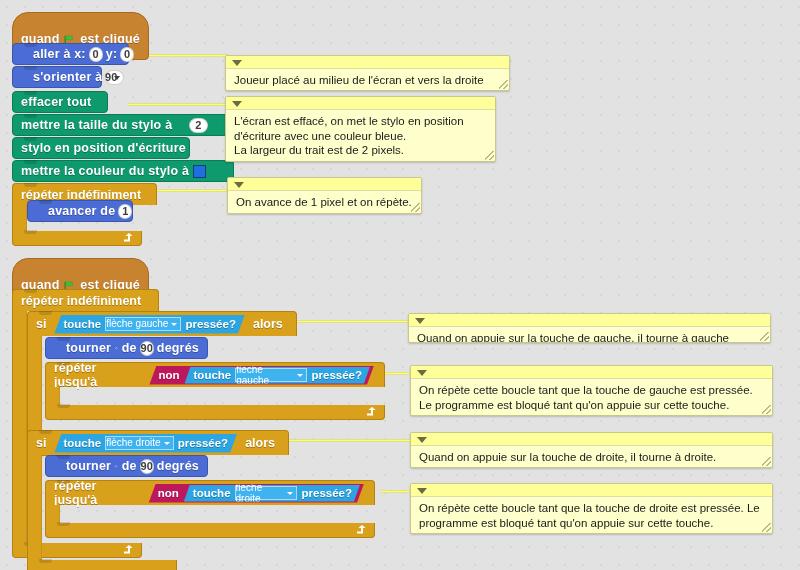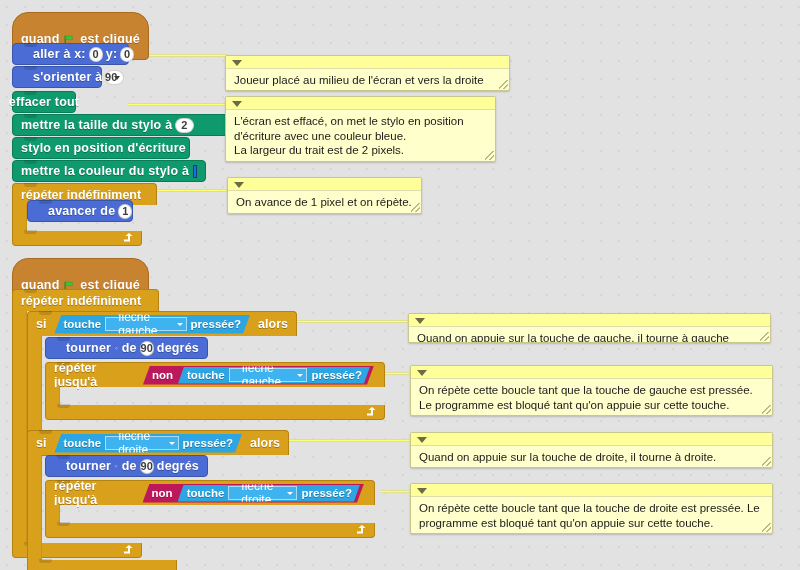--- a/index.html
+++ b/index.html
@@ -85,23 +85,23 @@
   .hexa.sens { background:#2ca5e2; }
   .hexa.op   { background:#be185d; padding-right:4px; }
   .hexa .inner {
     display:inline-flex; align-items:center; height:17px;
     background:#2ca5e2; padding:0 8px 0 9px; margin-left:5px;
     clip-path: polygon(6px 0, 100% 0, calc(100% - 6px) 100%, 0 100%);
   }
   .fieldsel {
     background:#3fb3ef; color:#fff; font-weight:normal;
     border:1px solid rgba(255,255,255,.55);
-    padding:0 12px 1px 12px; margin:0 4px; height:14px;
+    padding:0 12px 1px 0; margin:0 4px; height:14px;
     display:inline-flex; align-items:center;
-    font-size:12px; position:relative; text-shadow:none;
+    font-size:10px; position:relative; text-shadow:none;
   }
   .fieldsel::after {
     content:""; position:absolute; right:3px; top:5px;
     border-left:3px solid transparent; border-right:3px solid transparent;
     border-top:3.5px solid #fff;
   }
 
   
   .cblk { position:absolute; }
   .cblk .chead {
@@ -200,34 +200,34 @@
     <span class="oval">0</span>
     <span>y:</span>
     <span class="oval">0</span>
   </div>
 
   <div class="blk motion stackblk" style="left:12px; top:66px; width:90px;">
     <span>s'orienter à</span>
     <span class="oval drop">90</span>
   </div>
 
-  <div class="blk pen stackblk" style="left:12px; top:91px; width:64px;justify-content:center;">
+  <div class="blk pen stackblk" style="left:12px; top:91px; width:96px;">
     <span>effacer tout</span>
   </div>
 
-  <div class="blk pen stackblk" style="left:12px; top:114px; width:224px;">
+  <div class="blk pen stackblk" style="left:12px; top:114px; width:224px;gap:14px;">
     <span>mettre la taille du stylo à</span>
     <span class="oval">2</span>
   </div>
 
   <div class="blk pen stackblk" style="left:12px; top:137px; width:178px;">
     <span>stylo en position d'écriture</span>
   </div>
 
-  <div class="blk pen stackblk" style="left:12px; top:160px; width:194px;">
+  <div class="blk pen stackblk" style="left:12px; top:160px; width:222px;">
     <span>mettre la couleur du stylo à</span>
     <span class="swatch" id="pen-swatch" style="background: rgb(31, 111, 224);"></span>
   </div>
 
   <div class="cblk" style="left:12px; top:183px; width:145px;">
     <div class="chead" style="width:145px;">
       <span>répéter indéfiniment</span>
     </div>
     <div class="cleft" style="top:22px; height:26px;"></div>
     <div class="cfoot" style="top:48px; width:130px;">

